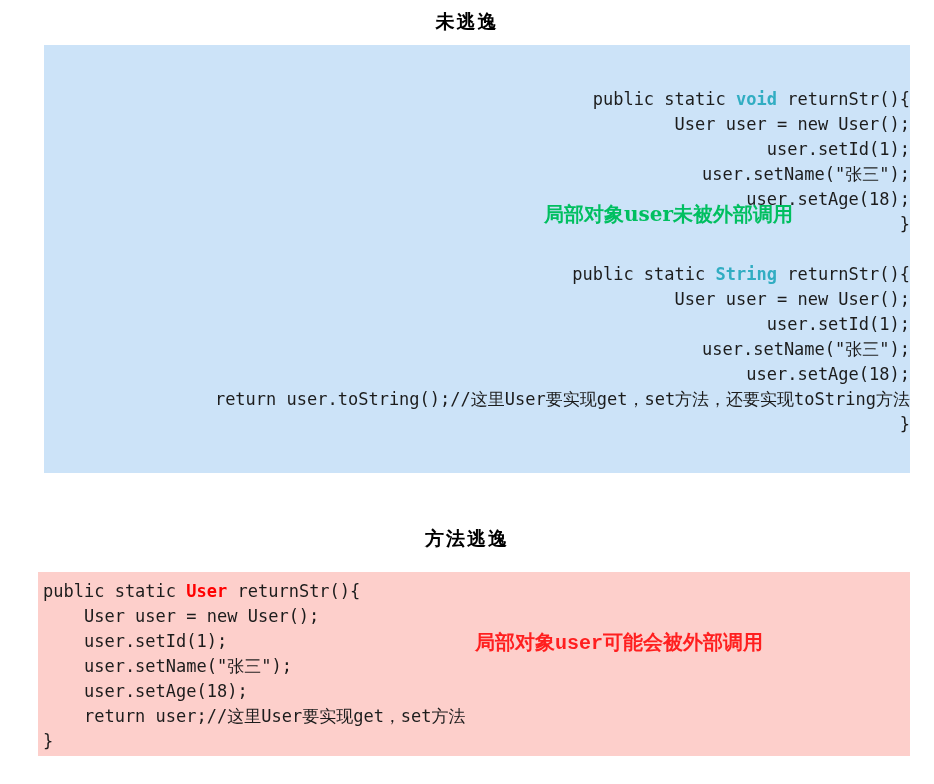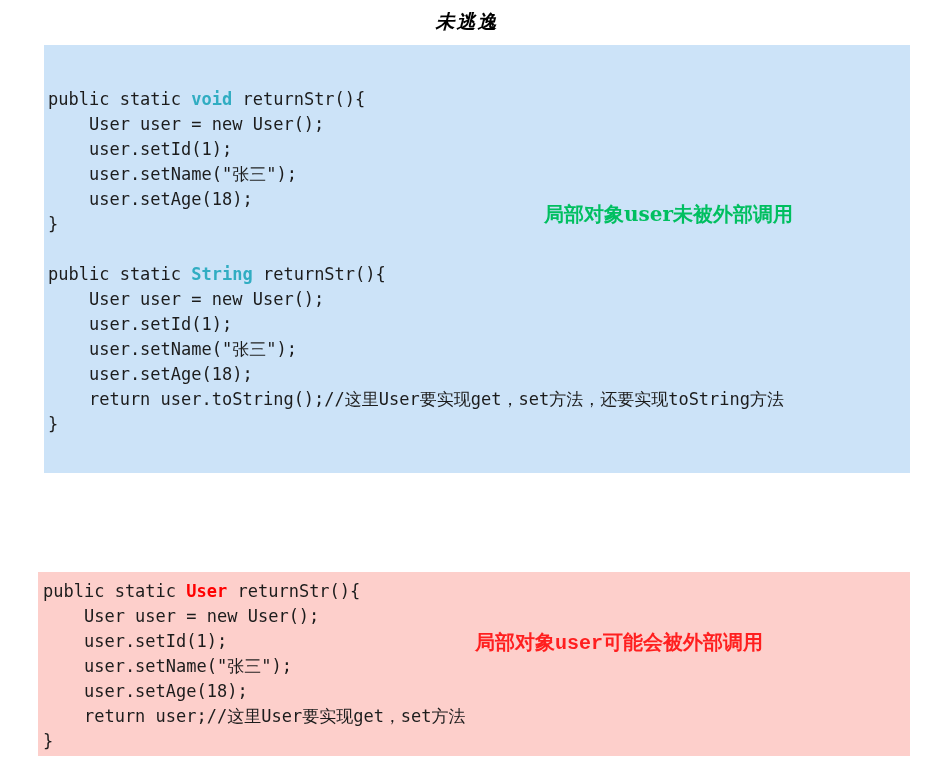--- a/index.html
+++ b/index.html
@@ -18,34 +18,35 @@
     position: absolute;
     left: 0;
     width: 934px;
     text-align: center;
     font-family: "DejaVu Serif", "Liberation Serif", serif;
     font-weight: bold;
     font-size: 19px;
     color: #000000;
     letter-spacing: 2px;
   }
-  .t1 { top: 9px; font-style: italic; }
+  .t1 { top: 9px; }
   .t2 { top: 526px; }
 
   .code-box {
     position: absolute;
     font-family: "DejaVu Sans Mono", "Liberation Mono", monospace;
     font-size: 17px;
     color: #1c1c1c;
     white-space: pre;
   }
   .code-box.blue {
     left: 44px; top: 45px;
     width: 866px; height: 428px;
     padding: 42px 0 0 4px;
+    text-align: right;
   }
   .code-box.pink {
     left: 38px; top: 572px;
     width: 872px; height: 184px;
     padding: 7px 0 8px 5px;
   }
   .code-line { height: 25px; line-height: 25px; }
 
   .note {
     position: absolute;
@@ -61,18 +62,19 @@
 <body>
 
 <div class="page">
 
   <div class="sec-title t1">未逃逸</div>
 
   <div class="code-box blue" style="background-color: rgb(204, 227, 248);"><div class="code-line"><span>public static </span><span style="color: rgb(49, 173, 194); font-weight: bold;">void</span><span> returnStr(){</span></div><div class="code-line"><span>    User user = new User();</span></div><div class="code-line"><span>    user.setId(1);</span></div><div class="code-line"><span>    user.setName("张三");</span></div><div class="code-line"><span>    user.setAge(18);</span></div><div class="code-line"><span>}</span></div><div class="code-line"><span></span></div><div class="code-line"><span>public static </span><span style="color: rgb(49, 173, 194); font-weight: bold;">String</span><span> returnStr(){</span></div><div class="code-line"><span>    User user = new User();</span></div><div class="code-line"><span>    user.setId(1);</span></div><div class="code-line"><span>    user.setName("张三");</span></div><div class="code-line"><span>    user.setAge(18);</span></div><div class="code-line"><span>    return user.toString();//这里User要实现get，set方法，还要实现toString方法</span></div><div class="code-line"><span>}</span></div></div>
 
   <div class="note green-note" style="color: rgb(0, 191, 96);">局部对象user未被外部调用</div>
 
+  <div class="sec-title t2">方法逃逸</div>
 
   <div class="code-box pink" style="background-color: rgb(253, 207, 203);"><div class="code-line"><span>public static </span><span style="color: rgb(255, 0, 0); font-weight: bold;">User</span><span> returnStr(){</span></div><div class="code-line"><span>    User user = new User();</span></div><div class="code-line"><span>    user.setId(1);</span></div><div class="code-line"><span>    user.setName("张三");</span></div><div class="code-line"><span>    user.setAge(18);</span></div><div class="code-line"><span>    return user;//这里User要实现get，set方法</span></div><div class="code-line"><span>}</span></div></div>
 
   <div class="note red-note" style="color: rgb(255, 31, 31);">局部对象user可能会被外部调用</div>
 
 </div>
 
 </body></html>

